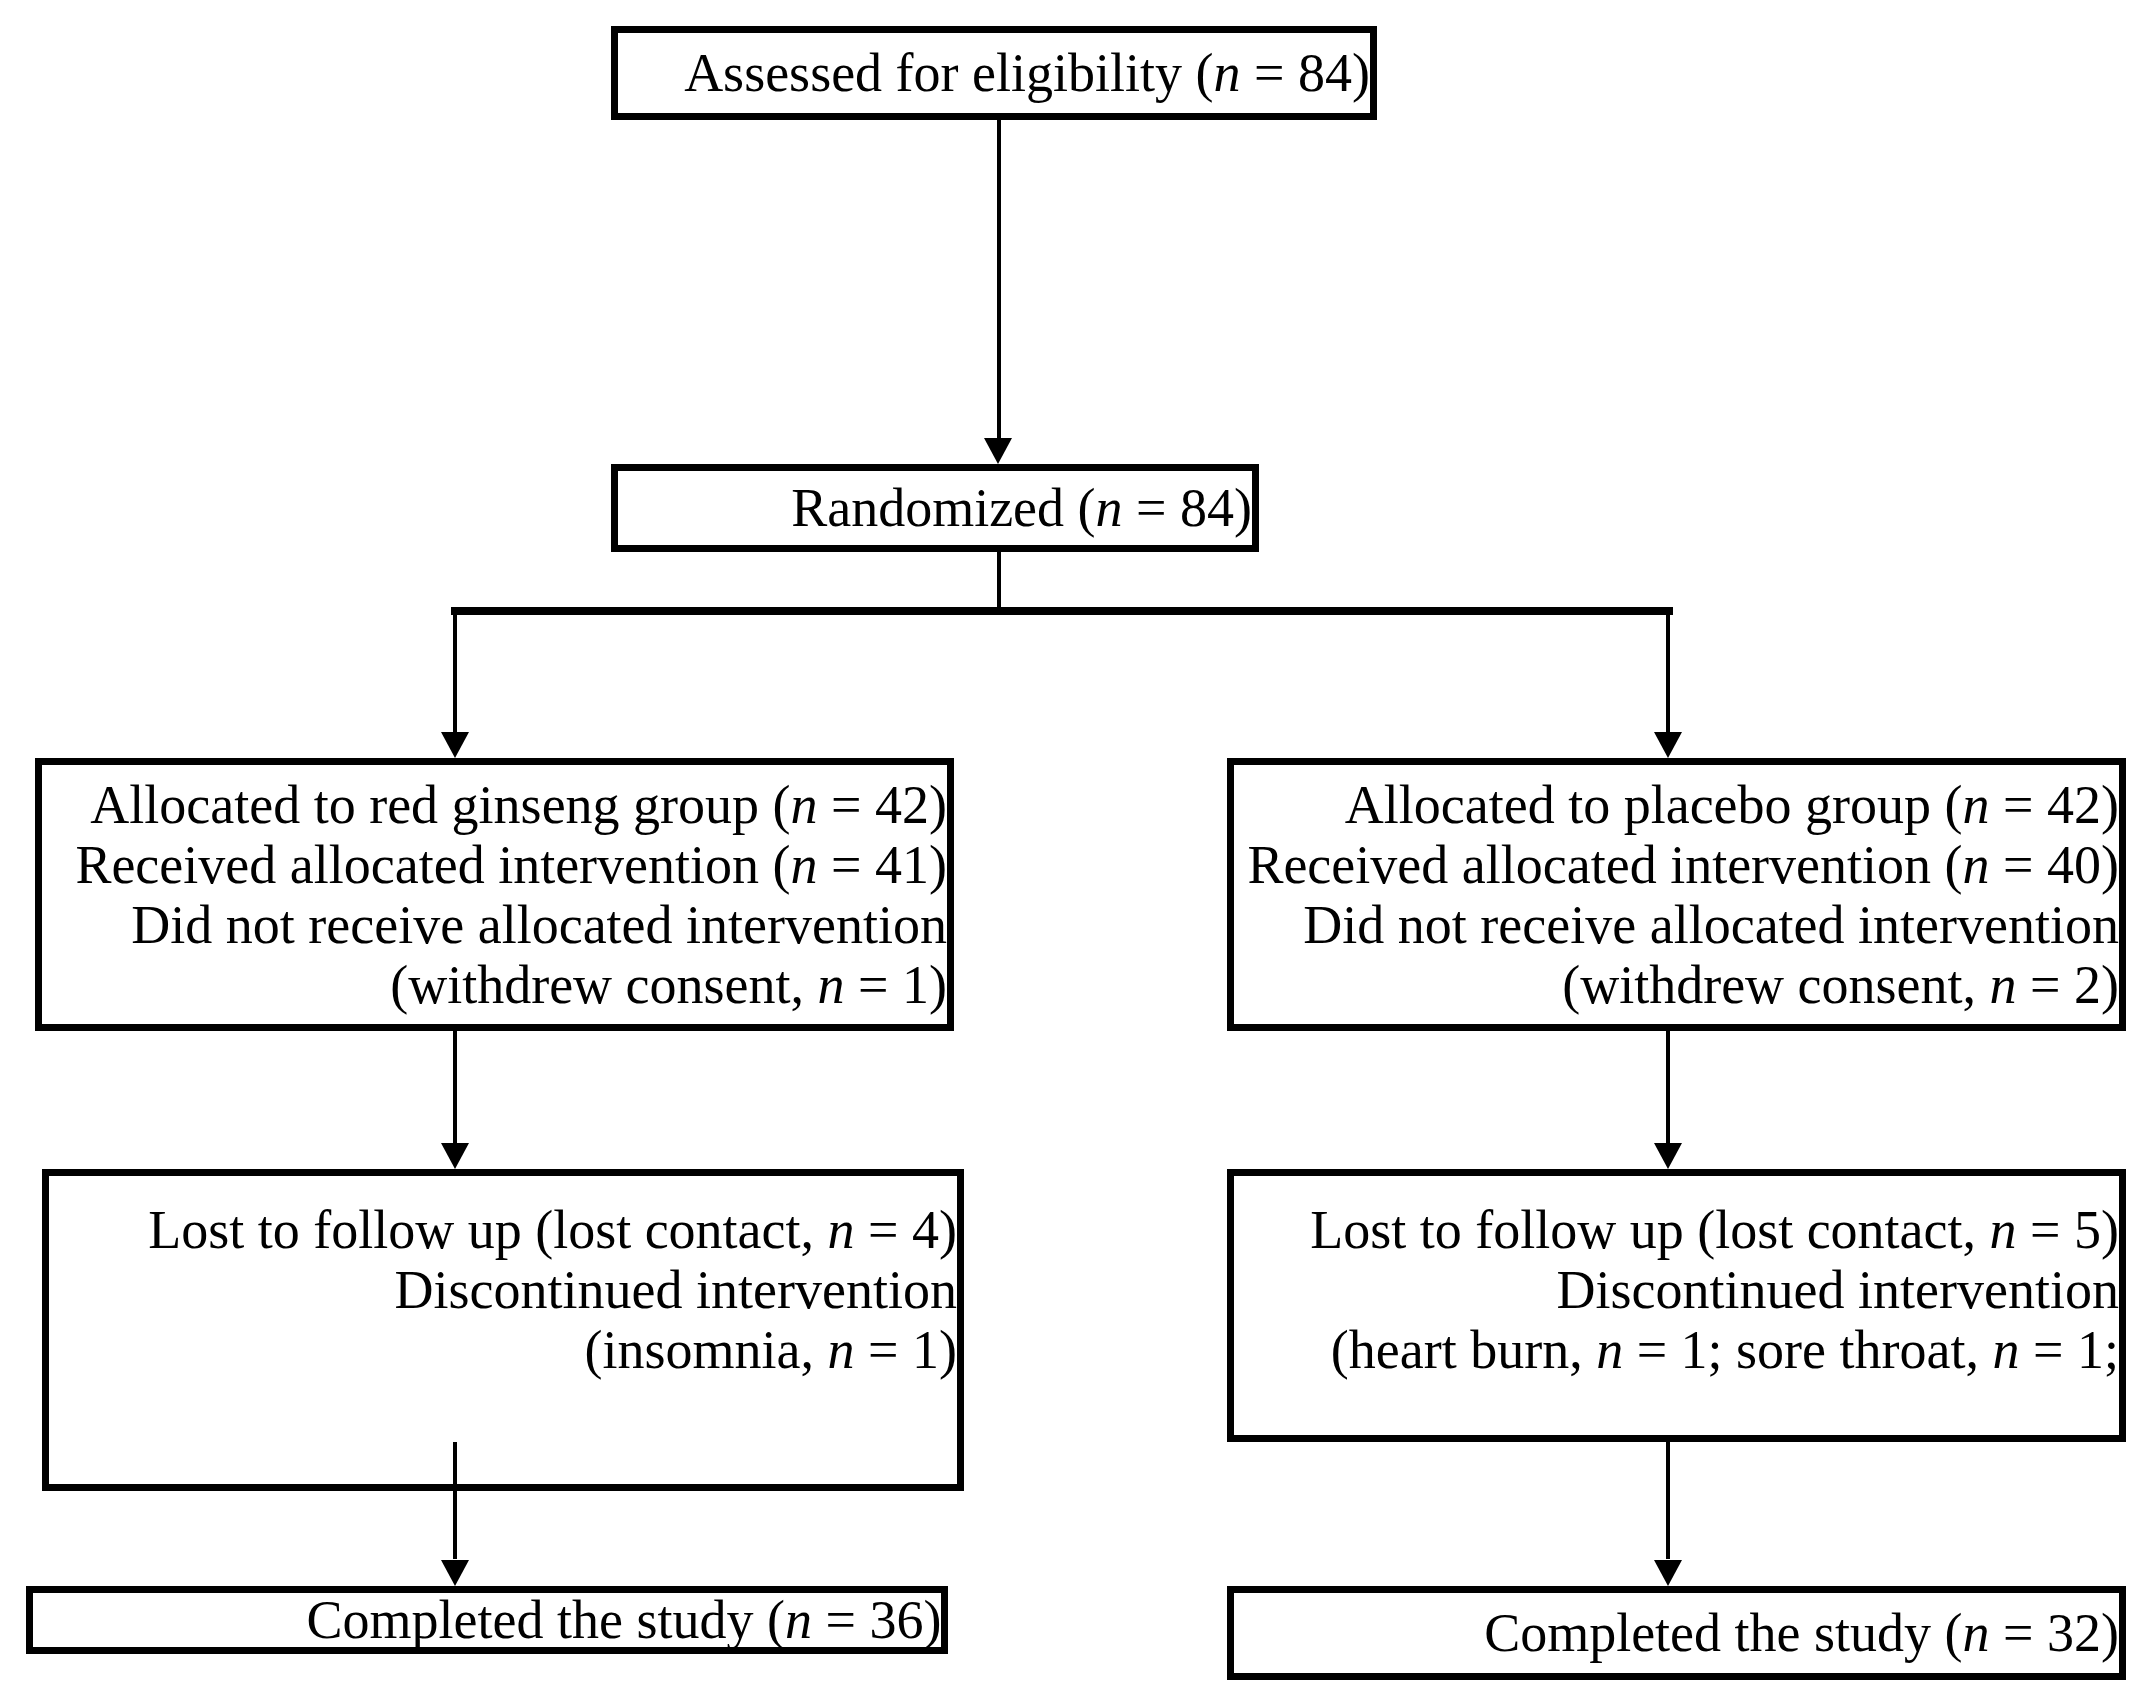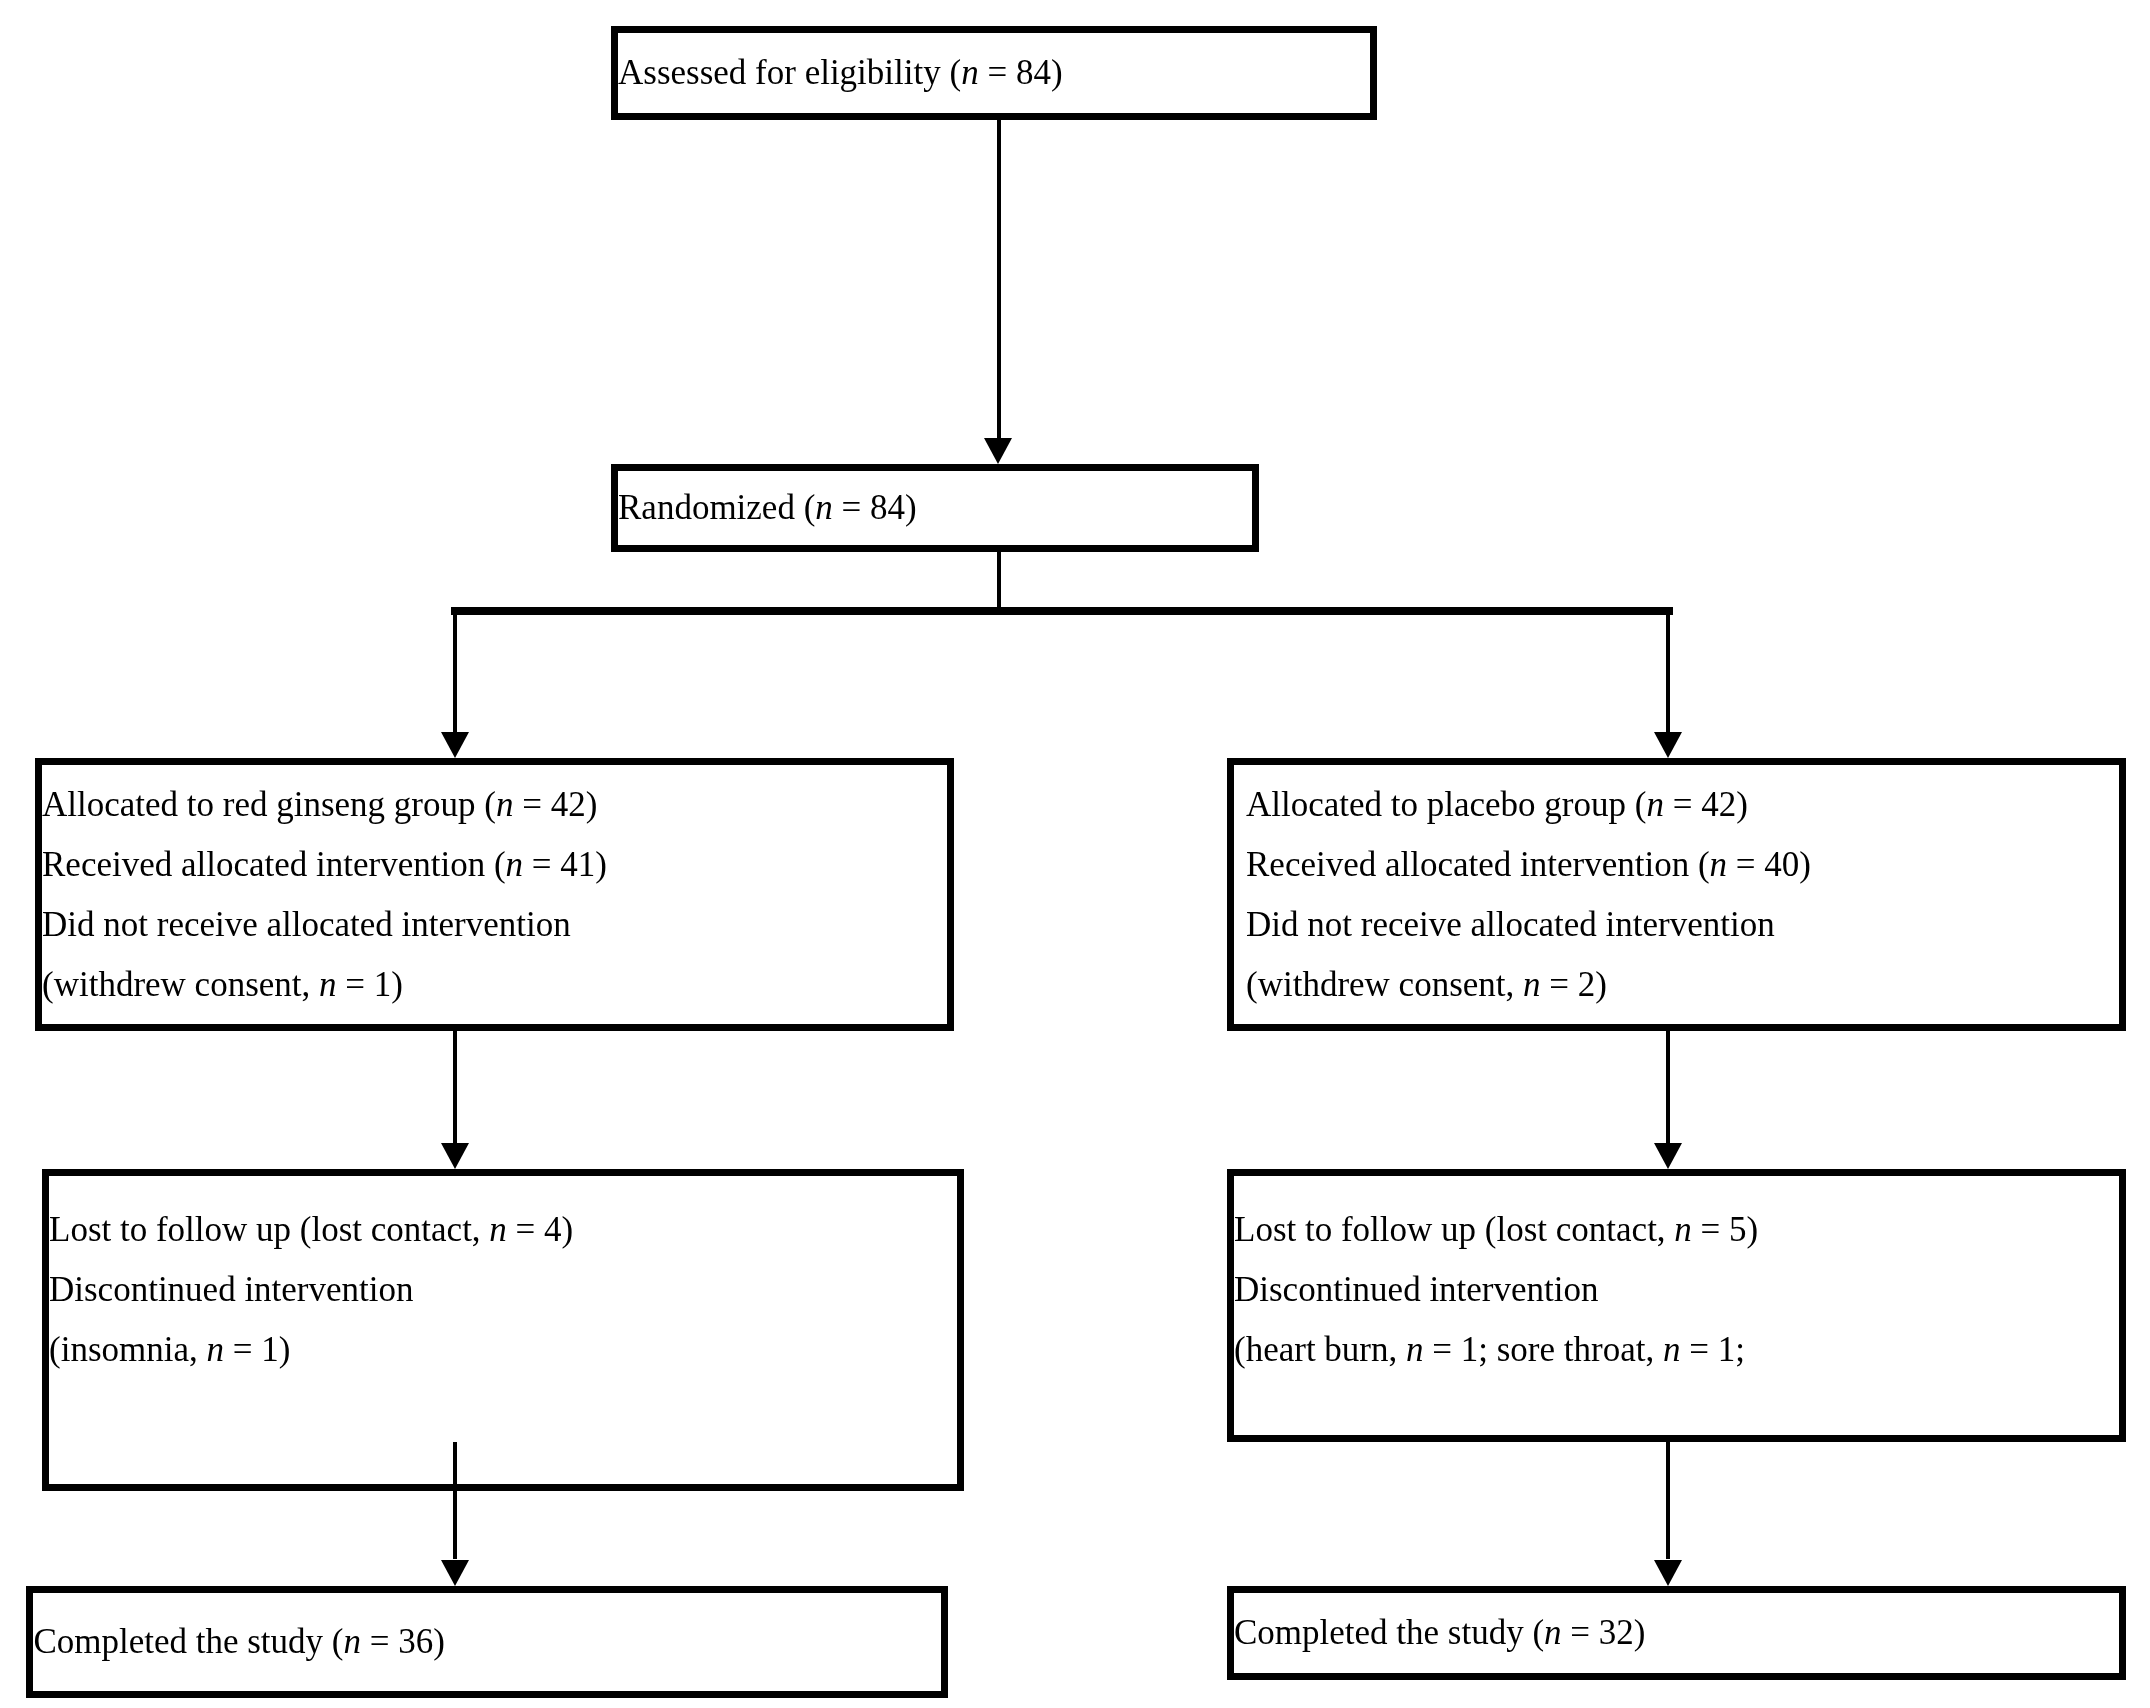--- a/index.html
+++ b/index.html
@@ -16,24 +16,24 @@
     font-family:"Liberation Serif","DejaVu Serif",serif;
     color:var(--text);
   }
   .box{
     position:absolute;
     box-sizing:border-box;
     border:7.6px solid var(--line);
     background:var(--bg);
     display:flex;
     flex-direction:column;
-    align-items:flex-start;
+    align-items:flex-end;
     justify-content:center;
     text-align:center;
-    font-size:35px;
+    font-size:54px;
     line-height:60px;
   }
   .box.top-align{
     justify-content:flex-start;
     padding-top:23.5px;
   }
   .boxline{
     white-space:nowrap;
   }
   .vline{
@@ -111,21 +111,21 @@
     <div class="boxline">Discontinued intervention</div>
     <div class="boxline">(heart burn, <i>n</i> = 1; sore throat, <i>n</i> = 1;</div>
   </div>
 
   <div class="vline" style="left:453px;top:1442px;height:117px;"></div>
   <div class="arrowhead" style="left:441px;top:1560px;"></div>
 
   <div class="vline" style="left:1666px;top:1442px;height:117px;"></div>
   <div class="arrowhead" style="left:1654px;top:1560px;"></div>
 
-  <div class="box" style="left:26.4px;top:1586px;width:922px;height:112px;">
+  <div class="box" style="left:26.4px;top:1586px;width:922px;height:68px;">
     <div class="boxline">Completed the study (<i>n</i> = 36)</div>
   </div>
 
   <div class="box" style="left:1227px;top:1586px;width:899px;height:94px;">
     <div class="boxline">Completed the study (<i>n</i> = 32)</div>
   </div>
 
 </div>
 
 

